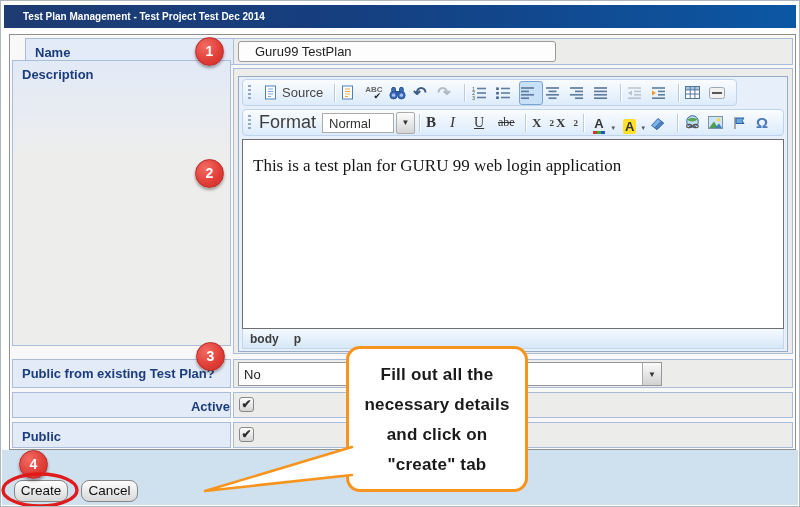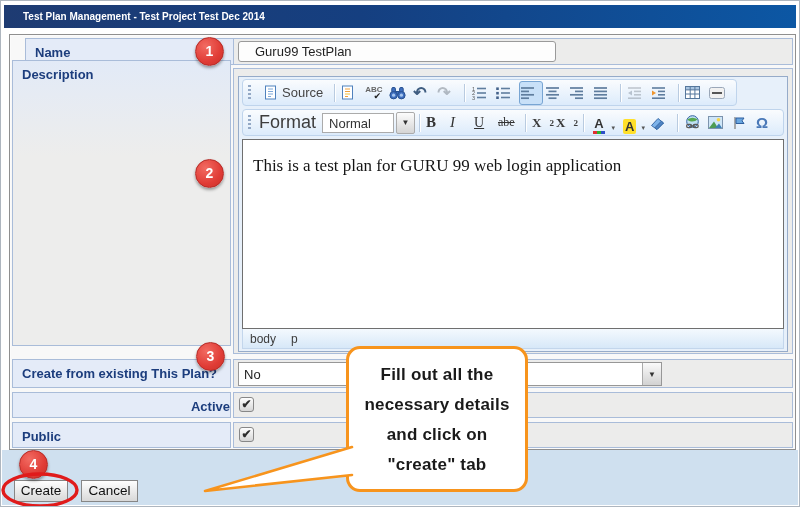--- a/index.html
+++ b/index.html
@@ -70,23 +70,23 @@
   .colorbtn{display:flex;align-items:flex-end;padding:0 3px;}
   .colA{font-size:13px;font-weight:bold;color:#333;line-height:12px;display:flex;flex-direction:column;align-items:center;}
   .dots{width:12px;height:3px;margin-top:1px;background:linear-gradient(90deg,#e03030 33%,#2db32d 33% 66%,#2d50c8 66%);}
   .bgA{font-size:13px;font-weight:bold;color:#333;background:#ffe02b;padding:0 2px;border-radius:2px;}
   .mini-arrow{font-size:7px;color:#555;margin:0 0 2px 2px;}
   .omega{font-size:15px;font-weight:bold;color:#4a79b8;}
   #edit-area{flex:1;background:#fff;border:1px solid #6f6f6f;margin:2px 3px 0 3px;
         font-family:"Liberation Serif",serif;font-size:17px;color:#151515;padding:16px 10px 0 10px;}
   #pathbar{height:19px;margin:0 3px 2px 3px;background:linear-gradient(#f4f9fe,#d7e8f8);
         border:1px solid #c3d6ec;border-top:none;display:flex;gap:15px;align-items:center;
-        padding-left:7px;font-size:12px;color:#3d3d3d;}
-  
-  .btn{position:absolute;top:479px;height:22px;box-sizing:border-box;border:1px solid #868686;border-radius:0;
+        padding-left:7px;font-size:12px;color:#3d3d3d;font-weight:bold;}
+  
+  .btn{position:absolute;top:479px;height:22px;box-sizing:border-box;border:1px solid #868686;border-radius:8px;
         background:linear-gradient(#fefefe,#d8d8d8);font-size:13.5px;color:#101010;text-align:center;
         font-family:"Liberation Sans",sans-serif;padding-top:2px;}
   #btn-create{left:13px;width:54px;}
   #btn-cancel{left:80px;width:57px;}
   
   .stepnum{position:absolute;width:27px;height:27px;border-radius:50%;z-index:70;
         background:radial-gradient(circle at 35% 30%,#f26b62,#e03c36 60%,#c93028);
         border:1px solid #b52a26;color:#fff;font-weight:bold;font-size:14px;line-height:26px;text-align:center;
         box-shadow:0 2px 3px rgba(0,0,0,.35);}
   #step1{left:194px;top:36px;} #step2{left:194px;top:158px;} #step3{left:195px;top:341px;} #step4{left:18px;top:449px;}
@@ -374,21 +374,21 @@
           <span>This is a test plan for GURU 99 web login application</span>
         </div>
 
         <div id="pathbar">
           <span>body</span>
           <span>p</span>
         </div>
       </div>
     </div>
 
-    <div class="lcell lbl-cfrom">Create from existing This Plan?</div>
+    <div class="lcell lbl-cfrom">Public from existing Test Plan?</div>
     <div class="ccell cc-cfrom">
       <div class="selectbox">
         <span>No</span>
         <span class="selarrow">▼</span>
       </div>
     </div>
 
     <div class="lcell lbl-active">Active</div>
     <div class="ccell cc-active">
       <div class="checkbox">✔</div>

